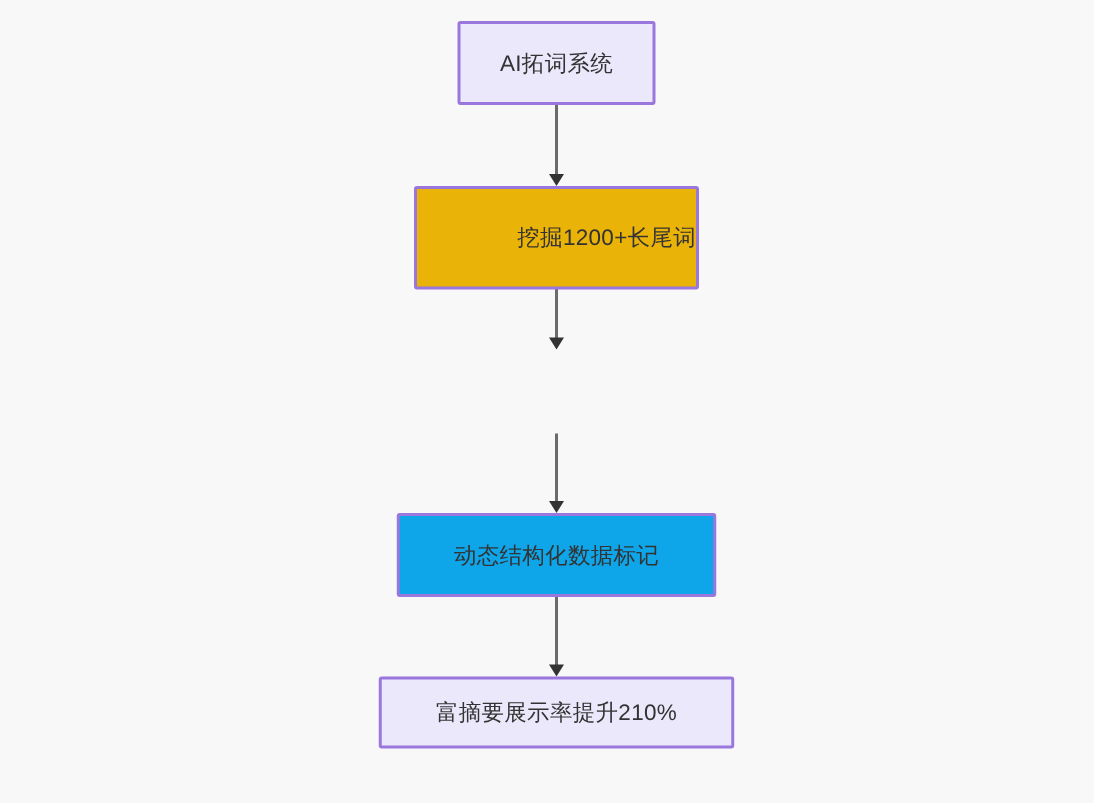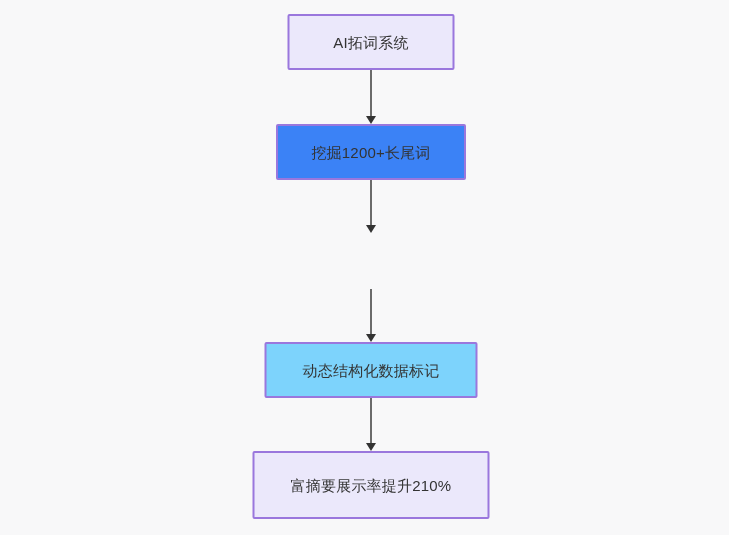--- a/index.html
+++ b/index.html
@@ -79,25 +79,25 @@
       <div class="edge-arrow" style="border-top-color: rgb(51, 51, 51);"></div>
     </div>
     <div class="edge" style="left: 371px; top: 289px; height: 53px; width: 12px;">
       <div class="edge-line" style="height: 46px; background: rgb(107, 107, 107);"></div>
       <div class="edge-arrow" style="border-top-color: rgb(51, 51, 51);"></div>
     </div>
     <div class="edge" style="left: 371px; top: 398px; height: 53px; width: 12px;">
       <div class="edge-line" style="height: 46px; background: rgb(107, 107, 107);"></div>
       <div class="edge-arrow" style="border-top-color: rgb(51, 51, 51);"></div>
     </div>
-    <div class="node" style="left: 371px; top: 14px; width: 167px; height: 56px; background: rgb(235, 232, 251); border-color: rgb(154, 119, 221); color: rgb(51, 51, 51);">
+    <div class="node" style="left: 371px; top: 14px; width: 132px; height: 56px; background: rgb(235, 232, 251); border-color: rgb(154, 119, 221); color: rgb(51, 51, 51);">
       <span class="node-label">AI拓词系统</span>
     </div>
-    <div class="node" style="left: 371px; top: 124px; width: 190px; height: 56px; background: #3b82f6; border-color: rgb(154, 119, 221); color: rgb(51, 51, 51);">
+    <div class="node" style="left: 371px; top: 124px; width: 190px; height: 69px; background: #eab308; border-color: rgb(154, 119, 221); color: rgb(51, 51, 51); justify-content: flex-end;">
       <span class="node-label">挖掘1200+长尾词</span>
     </div>
-    <div class="node" style="left: 371px; top: 342px; width: 213px; height: 56px; background: #7dd3fc; border-color: rgb(154, 119, 221); color: rgb(51, 51, 51);">
+    <div class="node" style="left: 371px; top: 342px; width: 213px; height: 56px; background: #0ea5e9; border-color: rgb(154, 119, 221); color: rgb(51, 51, 51);">
       <span class="node-label">动态结构化数据标记</span>
     </div>
-    <div class="node" style="left: 371px; top: 451px; width: 237px; height: 68px; background: rgb(235, 232, 251); border-color: rgb(154, 119, 221); color: rgb(51, 51, 51);">
+    <div class="node" style="left: 371px; top: 451px; width: 237px; height: 48px; background: rgb(235, 232, 251); border-color: rgb(154, 119, 221); color: rgb(51, 51, 51);">
       <span class="node-label">富摘要展示率提升210%</span>
     </div>
   </div>
 
 </body></html>

